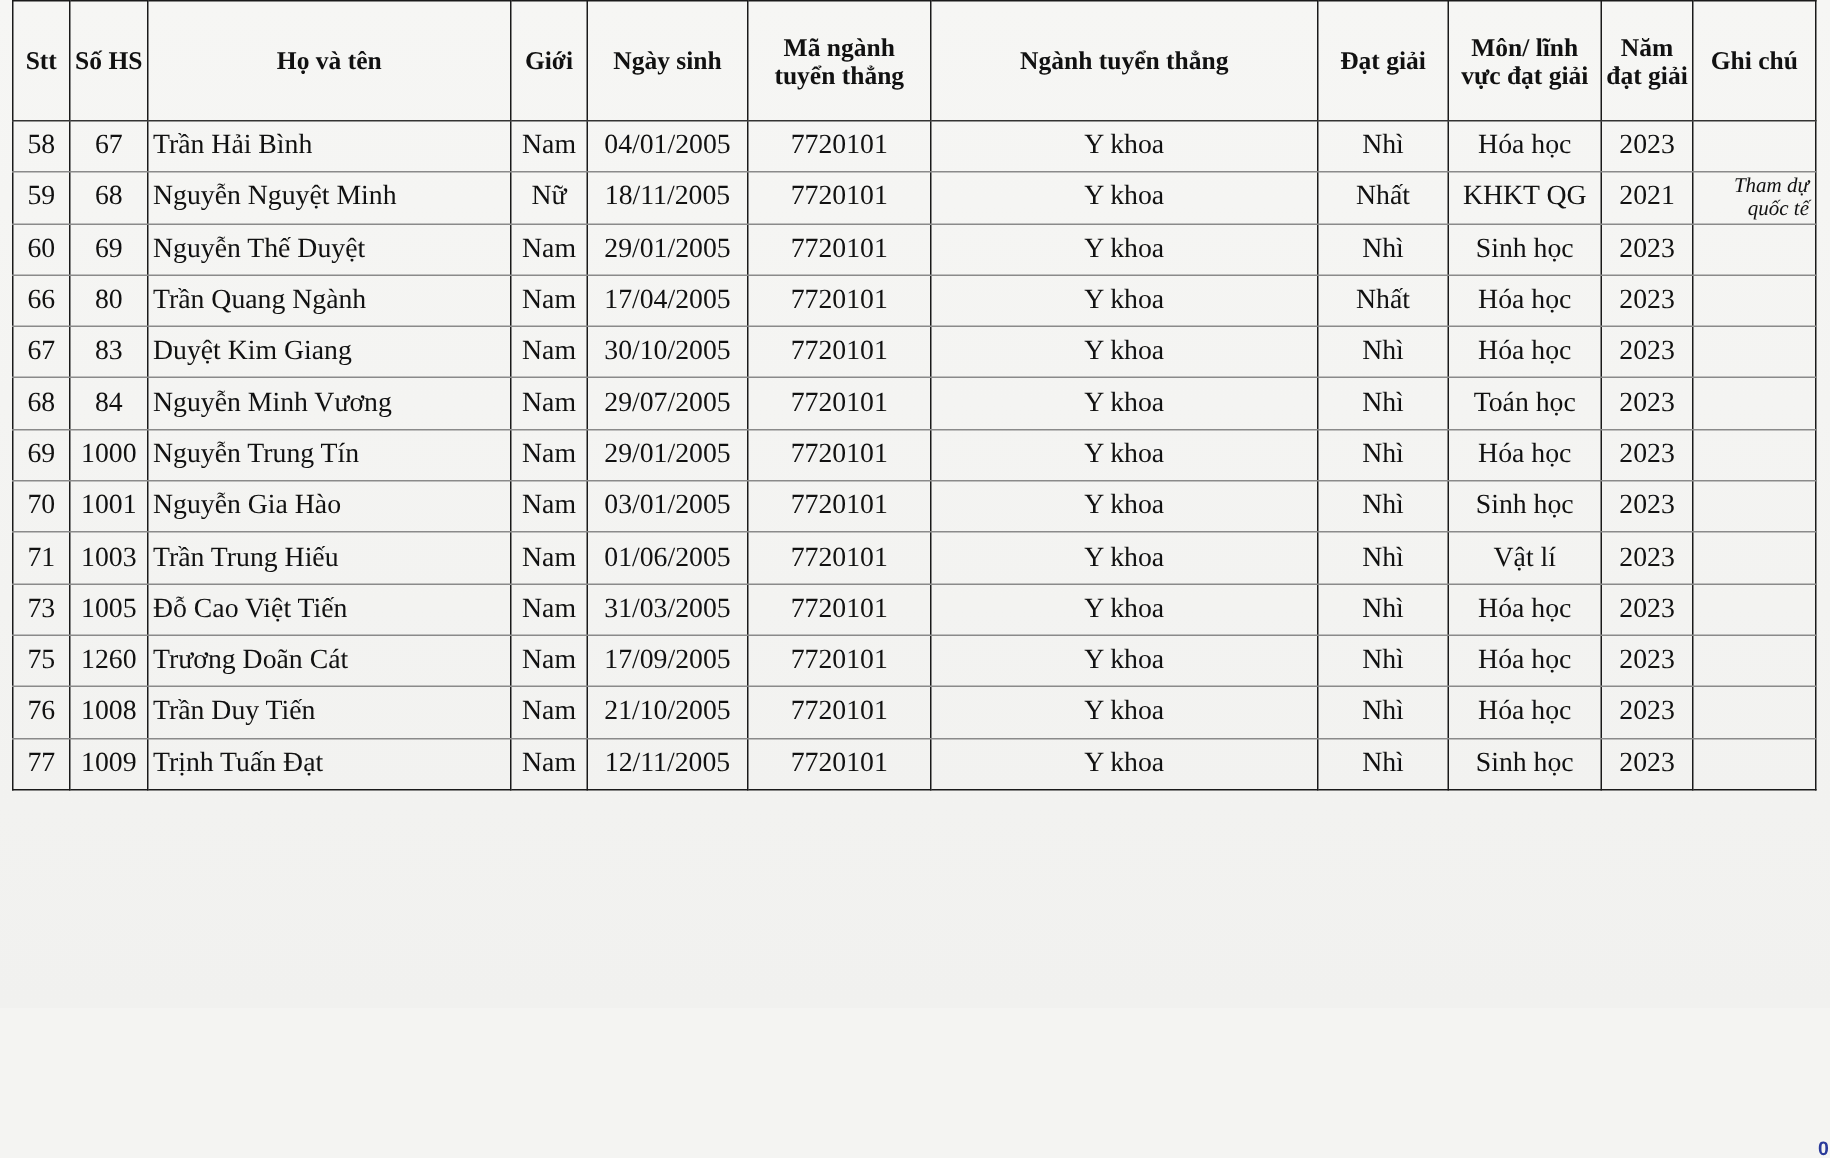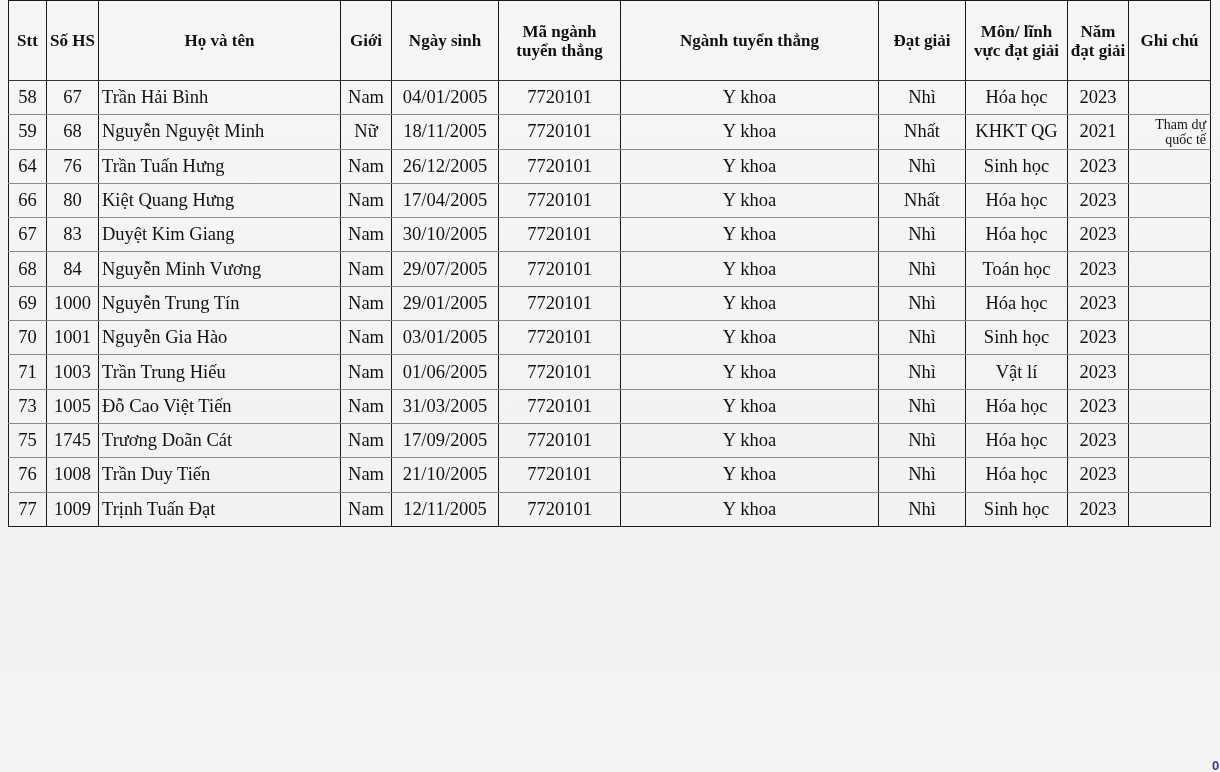--- a/index.html
+++ b/index.html
@@ -31,21 +31,21 @@
     border-top:1.6px solid #1a1a1a; border-bottom:1.6px solid #333;
   }
   td {
     font-size:18.5px; height:33.3px; padding:0 3px; vertical-align:middle;
     border-left:1.6px solid #1a1a1a; border-right:1.6px solid #1a1a1a;
     border-bottom:1px solid #8a8a8a;
     white-space:nowrap; overflow:hidden;
   }
   td.center { text-align:center; }
   td.left { text-align:left; padding-left:3px; }
-  td.note { font-size:14px; line-height:15px; text-align:right; white-space:normal; padding-right:4px; }
+  td.note { font-style:italic; font-size:14px; line-height:15px; text-align:right; white-space:normal; padding-right:4px; }
   tr.last td { border-bottom:1.6px solid #1a1a1a; }
   .corner-mark {
     position:absolute; left:1212px; top:760px; width:8px; height:12px;
     color:#2a3a9a; font-family:"Liberation Sans", sans-serif; font-size:13px; font-weight:bold; line-height:12px;
   }
 </style>
 </head>
 <body>
 
 <div class="sheet">
@@ -99,36 +99,36 @@
           <td class="center">Nữ</td>
           <td class="center">18/11/2005</td>
           <td class="center">7720101</td>
           <td class="center">Y khoa</td>
           <td class="center">Nhất</td>
           <td class="center">KHKT QG</td>
           <td class="center">2021</td>
           <td class="note">Tham dự quốc tế</td>
         </tr>
         <tr>
-          <td class="center">64</td>
-          <td class="center">76</td>
-          <td class="left">Trần Tuấn Hưng</td>
-          <td class="center">Nam</td>
-          <td class="center">26/12/2005</td>
+          <td class="center">60</td>
+          <td class="center">69</td>
+          <td class="left">Nguyễn Thế Duyệt</td>
+          <td class="center">Nam</td>
+          <td class="center">29/01/2005</td>
           <td class="center">7720101</td>
           <td class="center">Y khoa</td>
           <td class="center">Nhì</td>
           <td class="center">Sinh học</td>
           <td class="center">2023</td>
           <td class="note"></td>
         </tr>
         <tr>
           <td class="center">66</td>
           <td class="center">80</td>
-          <td class="left">Kiệt Quang Hưng</td>
+          <td class="left">Trần Quang Ngành</td>
           <td class="center">Nam</td>
           <td class="center">17/04/2005</td>
           <td class="center">7720101</td>
           <td class="center">Y khoa</td>
           <td class="center">Nhất</td>
           <td class="center">Hóa học</td>
           <td class="center">2023</td>
           <td class="note"></td>
         </tr>
         <tr>
@@ -204,21 +204,21 @@
           <td class="center">31/03/2005</td>
           <td class="center">7720101</td>
           <td class="center">Y khoa</td>
           <td class="center">Nhì</td>
           <td class="center">Hóa học</td>
           <td class="center">2023</td>
           <td class="note"></td>
         </tr>
         <tr>
           <td class="center">75</td>
-          <td class="center">1745</td>
+          <td class="center">1260</td>
           <td class="left">Trương Doãn Cát</td>
           <td class="center">Nam</td>
           <td class="center">17/09/2005</td>
           <td class="center">7720101</td>
           <td class="center">Y khoa</td>
           <td class="center">Nhì</td>
           <td class="center">Hóa học</td>
           <td class="center">2023</td>
           <td class="note"></td>
         </tr>

